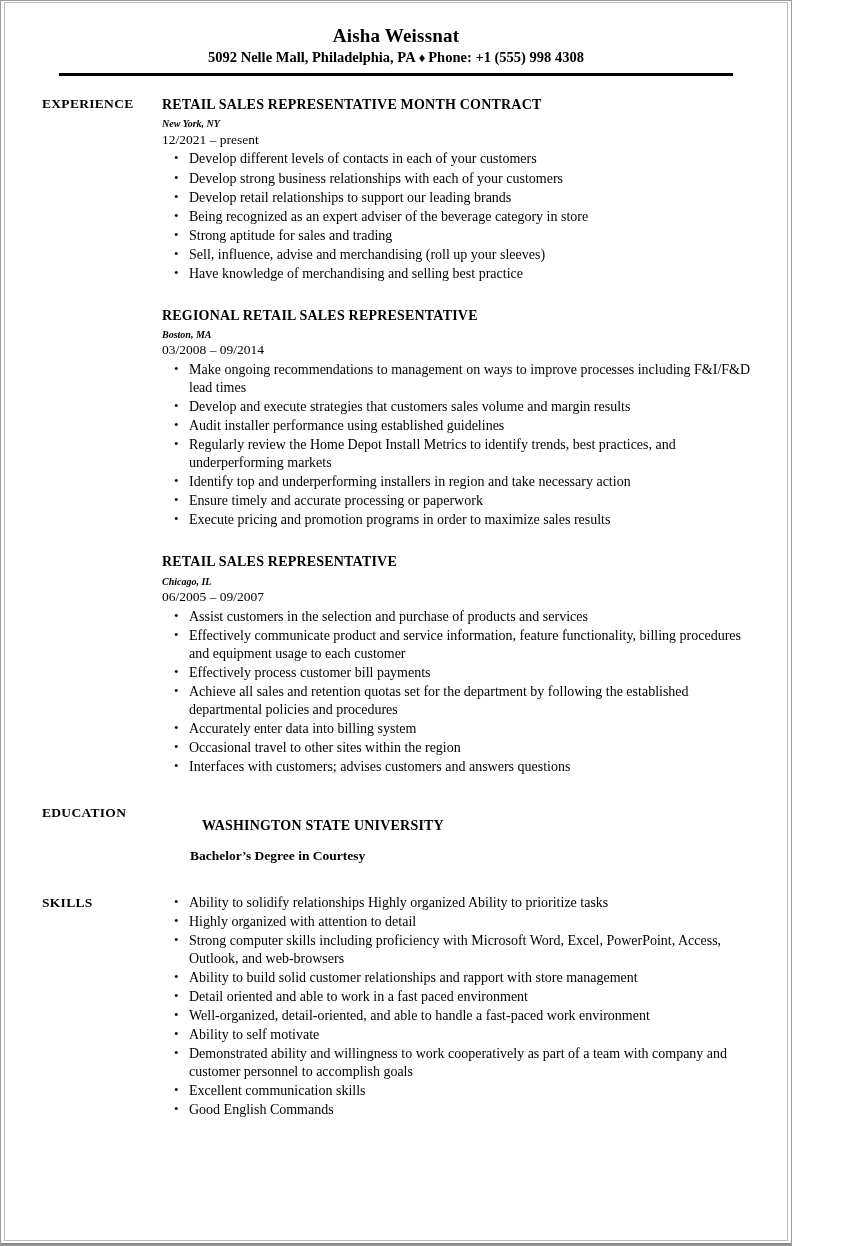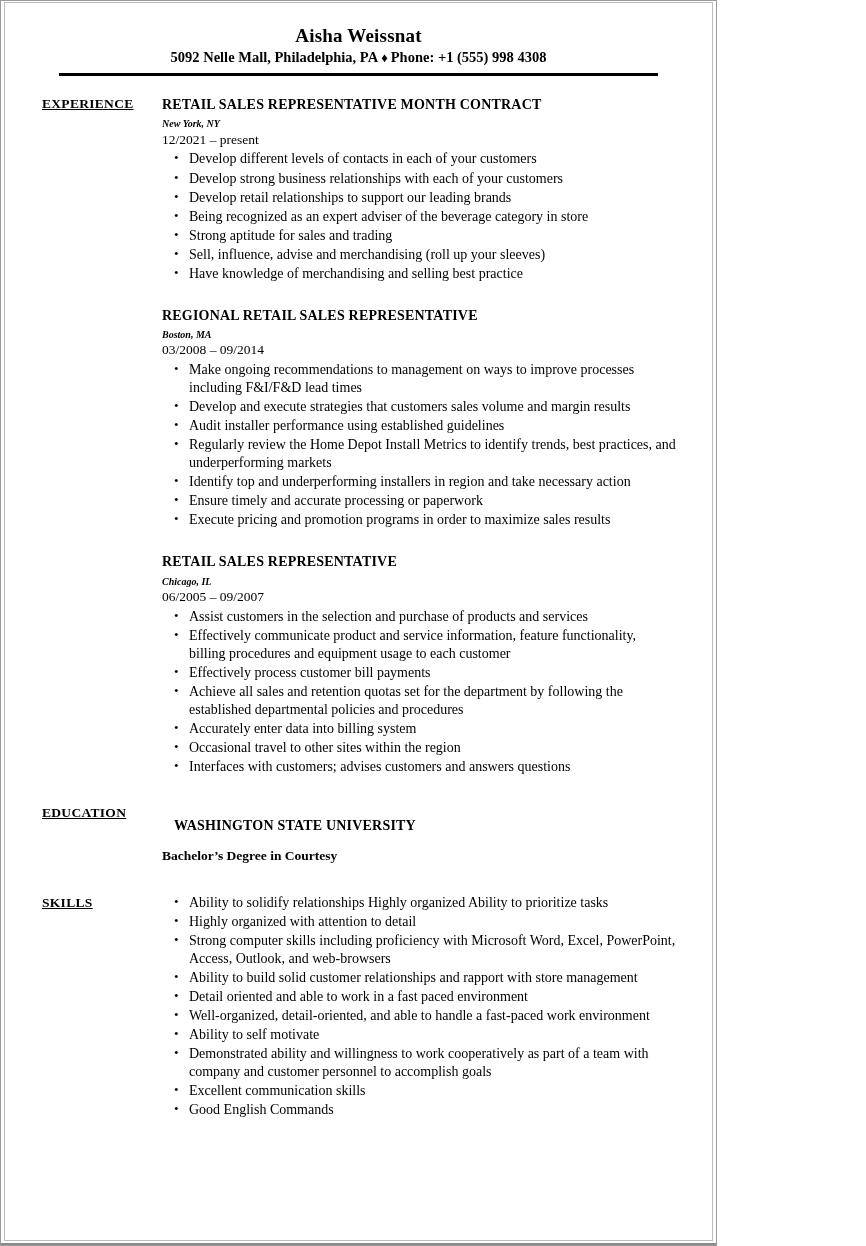--- a/index.html
+++ b/index.html
@@ -7,21 +7,21 @@
     padding: 0;
     background: #ffffff;
   }
   body {
     font-family: "Liberation Serif", "DejaVu Serif", serif;
     color: #000000;
   }
 
   .page {
     position: relative;
-    width: 717px;
+    width: 792px;
     height: 1246px;
     box-sizing: border-box;
     background: #ffffff;
     border: 1px solid #9b9b9b;
     overflow: hidden;
   }
   .page-inner {
     position: absolute;
     left: 3px;
     top: 1px;
@@ -85,30 +85,29 @@
   }
   .section-label {
     width: 157px;
     flex: 0 0 157px;
     box-sizing: border-box;
     padding-left: 37px;
     font-size: 13.5px;
     font-weight: bold;
     letter-spacing: 0.3px;
     line-height: 1.25;
-    text-decoration: underline;
   }
   .section-body {
     flex: 1 1 auto;
     min-width: 0;
     padding-right: 22px;
   }
 
   #experience-section { margin-top: 20px; }
-  #education-section  { margin-top: 28px; }
+  #education-section  { margin-top: 28px; gap: 28px; }
   #skills-section     { margin-top: 28px; }
 
   
   .job { margin-bottom: 0; }
   .job + .job { margin-top: 24px; }
 
   .job-title {
     font-size: 14px;
     font-weight: bold;
     letter-spacing: 0.2px;

